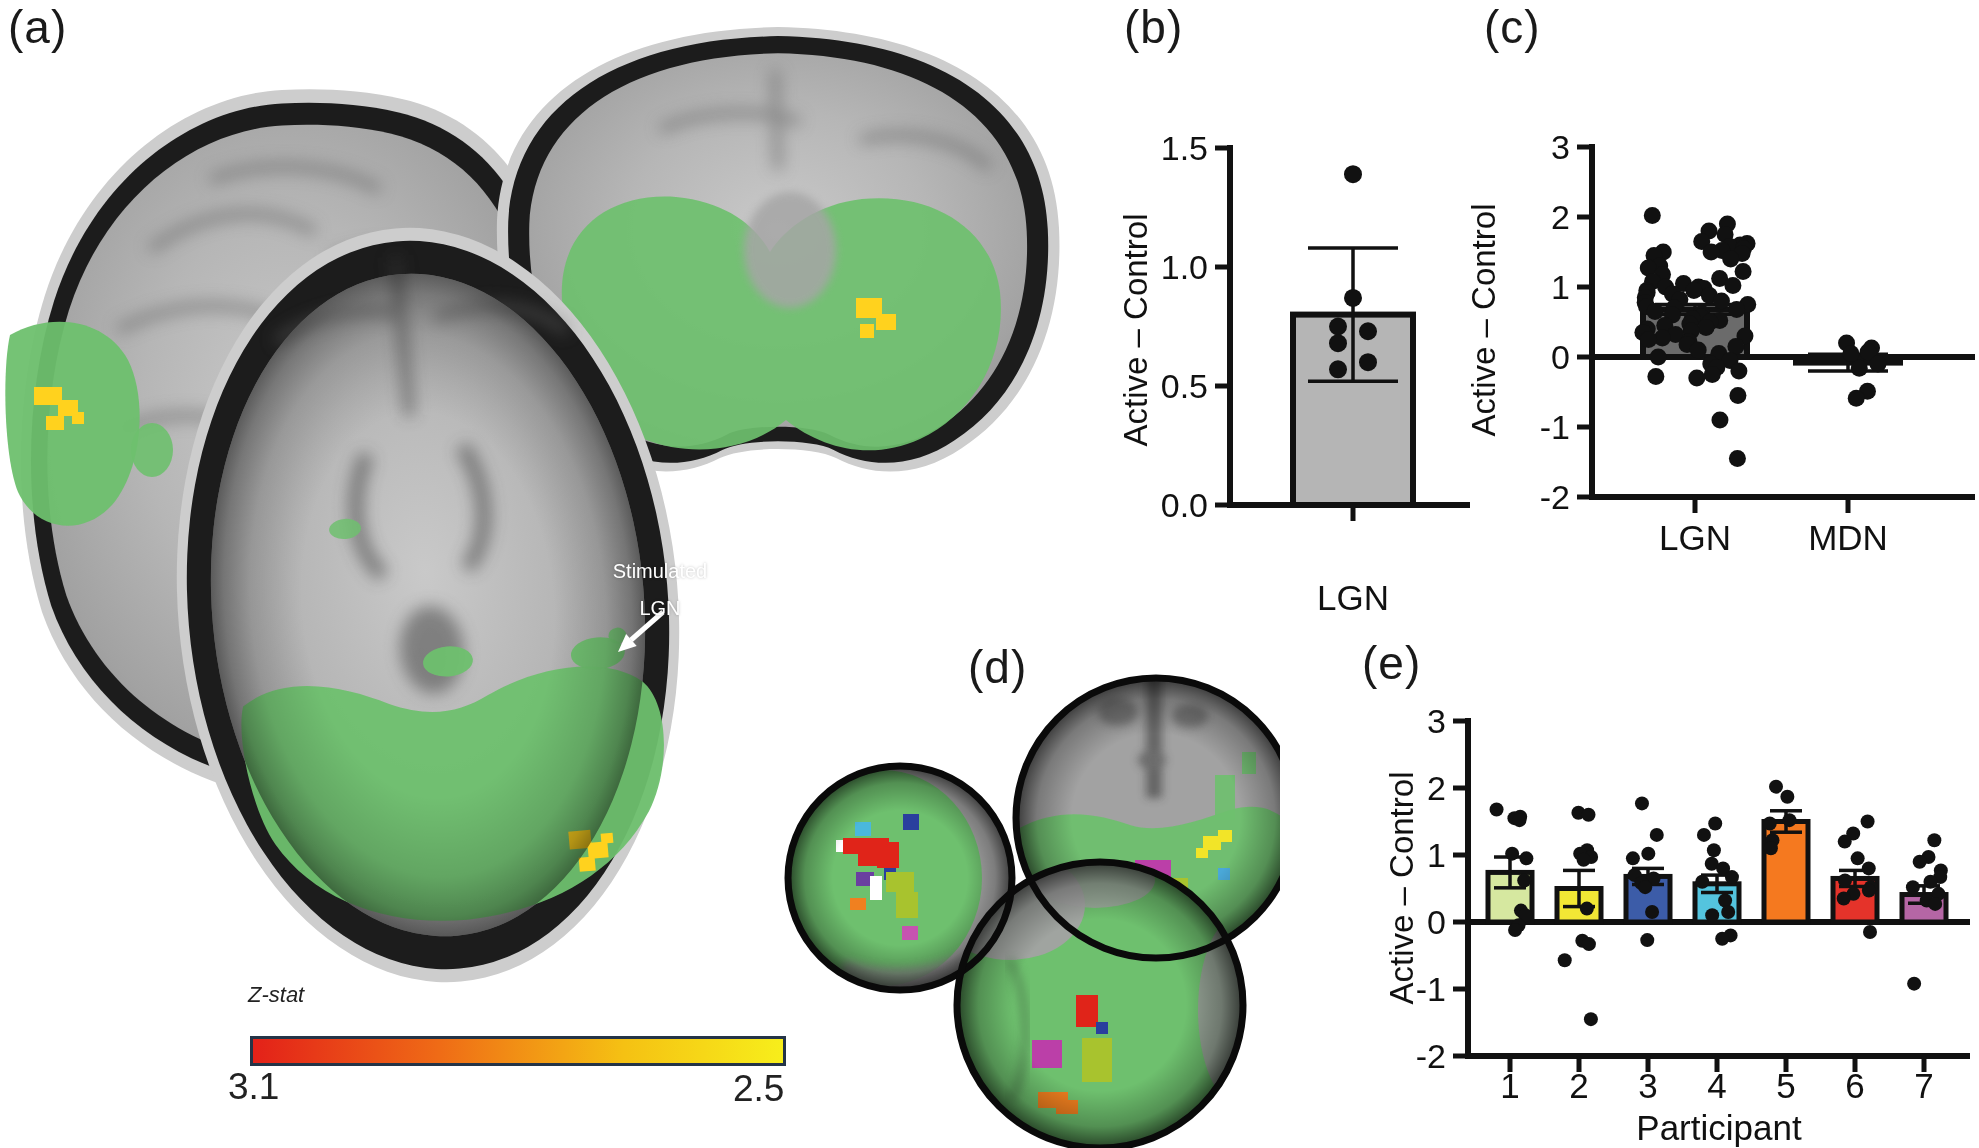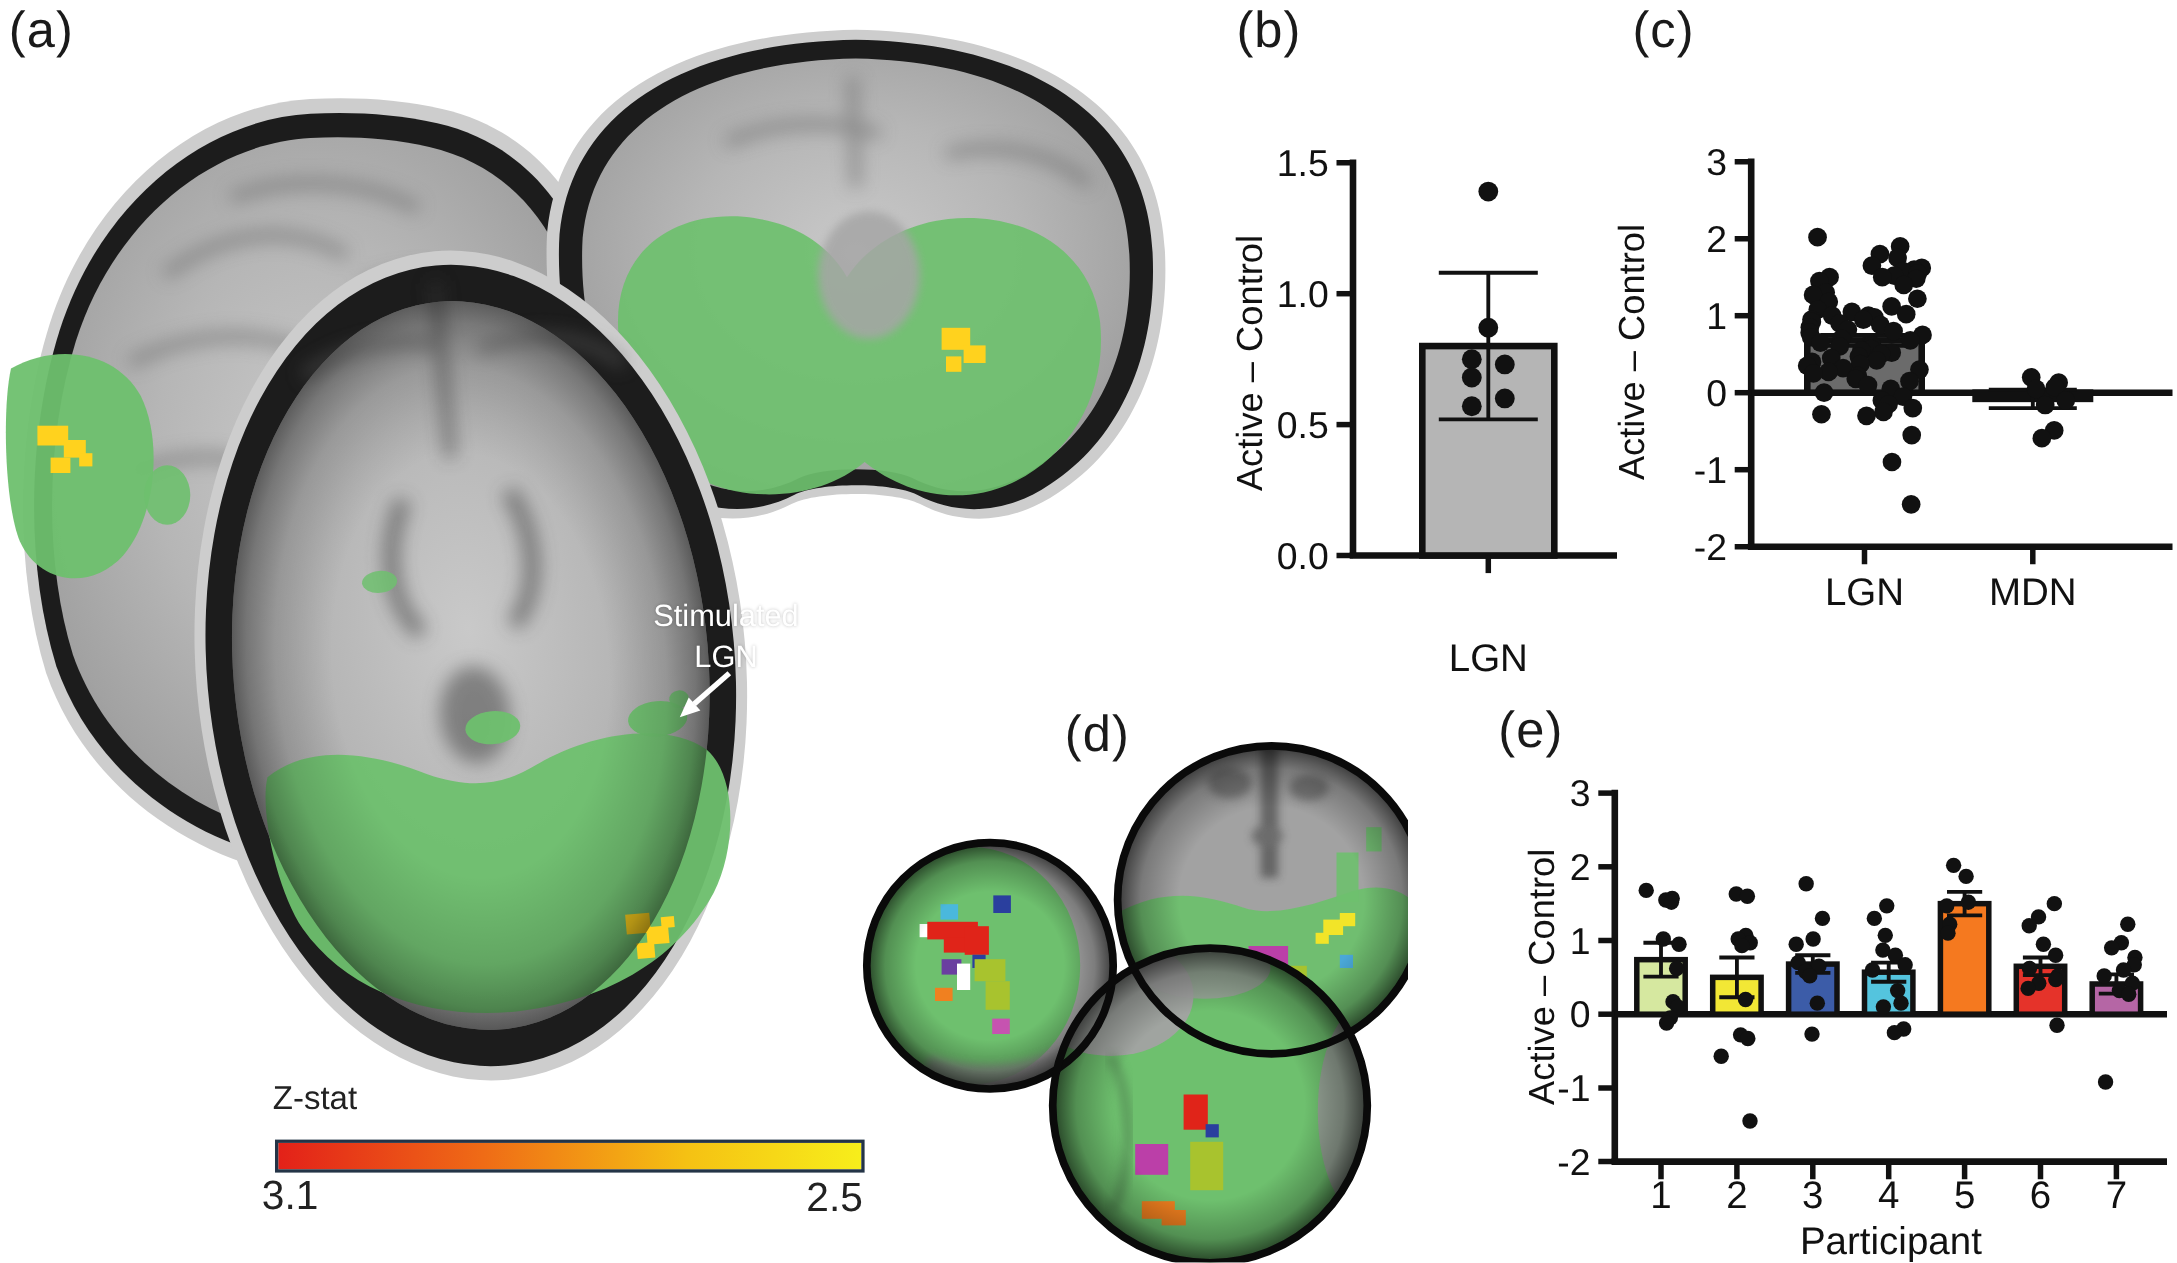--- a/index.html
+++ b/index.html
@@ -1,26 +1,26 @@
 <!DOCTYPE html>
 <html><head>
 <meta charset="utf-8">
 <style>
   html,body{margin:0;padding:0;background:#ffffff;}
   #stage{position:relative;width:1979px;height:1148px;background:#ffffff;overflow:hidden;
          font-family:"Liberation Sans",sans-serif;color:#111;}
   .panel-label{position:absolute;font-size:46px;color:#1a1a1a;letter-spacing:1px;}
   .abs{position:absolute;}
-  .anno{position:absolute;left:572px;top:541px;width:176px;text-align:center;color:#ffffff;
-        font-size:28px;line-height:37px;text-shadow:0 0 3px rgba(0,0,0,.25);}
+  .anno{position:absolute;left:572px;top:553px;width:176px;text-align:center;color:#ffffff;
+        font-size:20px;line-height:37px;text-shadow:0 0 3px rgba(0,0,0,.25);}
   #colorbar{position:absolute;left:250px;top:1036px;width:536px;height:30px;
             background:linear-gradient(to right,#e32119 0%,#ef6b16 35%,#f5c113 70%,#f7ee1b 100%);
             border:3px solid #243447;box-sizing:border-box;}
-  #colorbar-title{position:absolute;left:248px;top:982px;font-size:30px;color:#222;}
-  #colorbar-min{position:absolute;left:238px;top:1066px;font-size:37px;color:#222;}
+  #colorbar-title{position:absolute;left:248px;top:982px;font-size:22px;color:#222;font-style:italic;}
+  #colorbar-min{position:absolute;left:228px;top:1066px;font-size:37px;color:#222;}
   #colorbar-max{position:absolute;left:733px;top:1068px;font-size:37px;color:#222;}
   svg{display:block;}
   text{font-family:"Liberation Sans",sans-serif;}
 </style>
 </head>
 <body>
 
 <div id="stage">
 
   <svg class="abs" style="left:0;top:0" width="1110" height="1010" viewBox="0 0 1110 1010">

